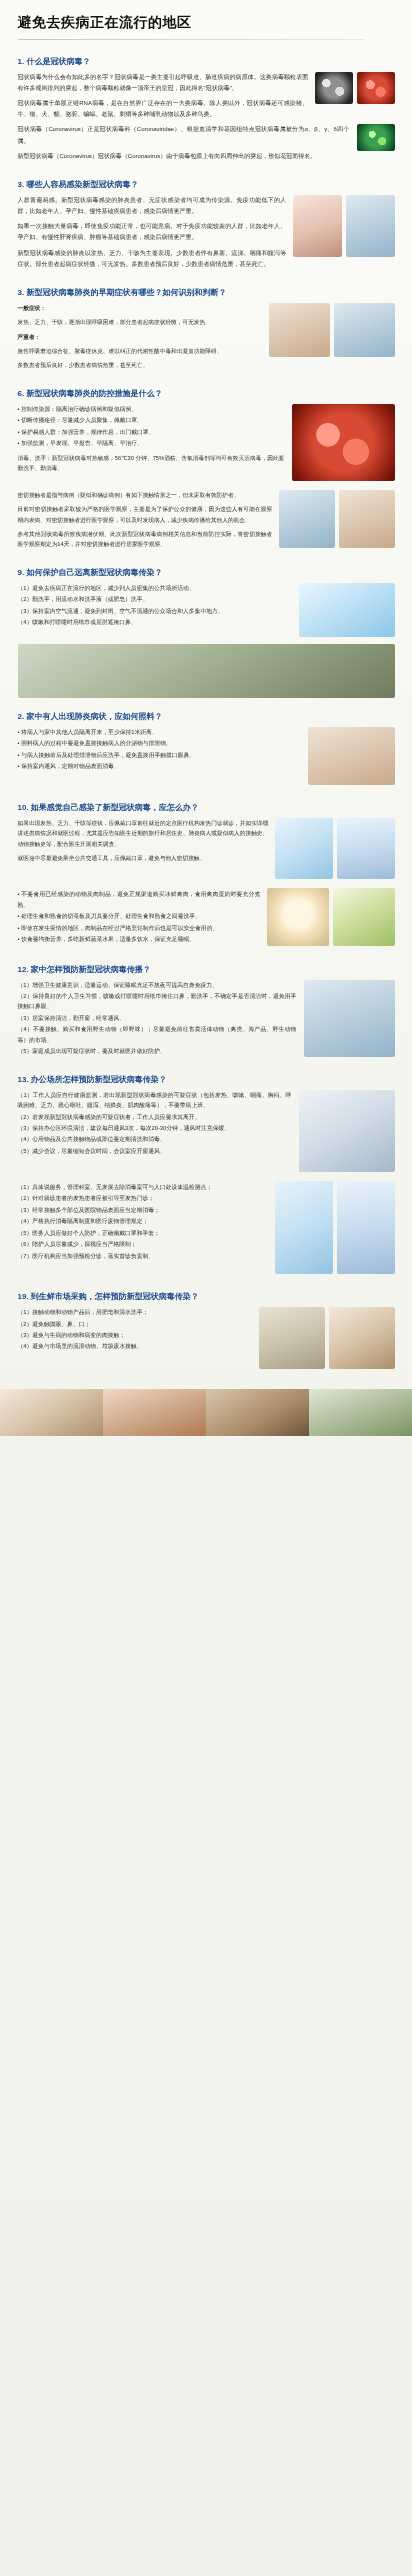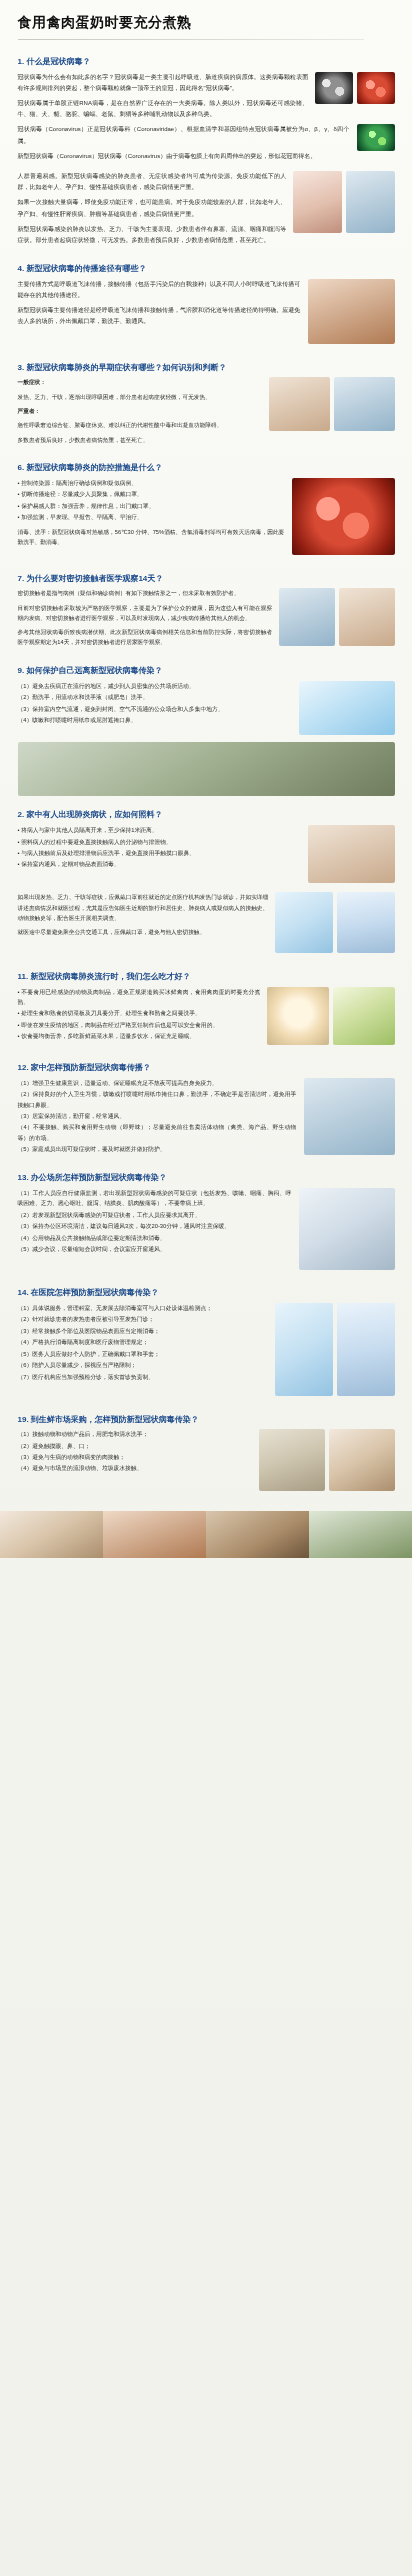--- a/index.html
+++ b/index.html
@@ -136,57 +136,51 @@
     display:flex; gap:0; width:100%; height: 47px; margin-top: 13.4px;
   }
   .bottom-strip > div { flex:1 1 0; }
 </style>
 </head>
 <body>
 
 <div class="page">
 
   <div class="header">
-    <div class="title">食用禽肉蛋奶时要充分煮熟</div>
+    <div class="title">避免去疾病正在流行的地区</div>
     <div class="title-rule"></div>
   </div>
 
   <div class="section">
     <div class="sec-title">1. 什么是冠状病毒？</div>
     <div class="figs float-right">
       <div class="fig img-virus-dark soft" style="width:38px;height:32px;"></div>
       <div class="fig img-virus-red soft" style="width:38px;height:32px;"></div>
     </div>
     <p class="body">冠状病毒为什么会有如此多的名字？冠状病毒是一类主要引起呼吸道、肠道疾病的病原体。这类病毒颗粒表面有许多规则排列的突起，整个病毒颗粒就像一顶帝王的皇冠，因此得名"冠状病毒"。</p>
     <p class="body">冠状病毒属于单股正链RNA病毒，是在自然界广泛存在的一大类病毒。除人类以外，冠状病毒还可感染猪、牛、猫、犬、貂、骆驼、蝙蝠、老鼠、刺猬等多种哺乳动物以及多种鸟类。</p>
     <div class="fig img-virus-green soft float-right" style="width:38px;height:27px;"></div>
     <p class="body">冠状病毒（Coronavirus）正是冠状病毒科（Coronaviridae）、根据血清学和基因组特点冠状病毒属被分为α、β、γ、δ四个属。</p>
     <p class="body">新型冠状病毒（Coronavirus）冠状病毒（Coronavirus）由于病毒包膜上有向四周伸出的突起，形似花冠而得名。</p>
     <div class="clear"></div>
   </div>
 
 
   <div class="section">
+    <div class="sec-title">3. 哪些人容易感染新型冠状病毒？</div>
     <div class="figs float-right">
       <div class="fig img-mask soft" style="width:49px;height:62px;"></div>
       <div class="fig img-strip-b soft" style="width:49px;height:62px;"></div>
     </div>
     <p class="body">人群普遍易感。新型冠状病毒感染的肺炎患者、无症状感染者均可成为传染源。免疫功能低下的人群，比如老年人、孕产妇、慢性基础疾病患者，感染后病情更严重。</p>
     <p class="body">如果一次接触大量病毒，即使免疫功能正常，也可能患病。对于免疫功能较差的人群，比如老年人、孕产妇、有慢性肝肾疾病、肿瘤等基础病患者，感染后病情更严重。</p>
     <p class="body">新型冠状病毒感染的肺炎以发热、乏力、干咳为主要表现。少数患者伴有鼻塞、流涕、咽痛和腹泻等症状。部分患者起病症状轻微，可无发热。多数患者预后良好，少数患者病情危重，甚至死亡。</p>
     <div class="clear"></div>
   </div>
 
-  <div class="section">
-    <div class="sec-title">4. 新型冠状病毒的传播途径有哪些？</div>
-    <div class="fig img-strip-c soft float-right" style="width:87px;height:65px;"></div>
-    <p class="body">主要传播方式是呼吸道飞沫传播，接触传播（包括手污染后的自我接种）以及不同人小时呼吸道飞沫传播可能存在的其他传播途径。</p>
-    <p class="body">新型冠状病毒主要传播途径是经呼吸道飞沫传播和接触传播，气溶胶和消化道等传播途径尚待明确。应避免去人多的场所，外出佩戴口罩，勤洗手、勤通风。</p>
-    <div class="clear"></div>
-  </div>
 
   <div class="section">
     <div class="sec-title">3. 新型冠状病毒肺炎的早期症状有哪些？如何识别和判断？</div>
     <div class="figs float-right">
       <div class="fig img-strip-a soft" style="width:61px;height:54px;"></div>
       <div class="fig img-strip-b soft" style="width:61px;height:54px;"></div>
     </div>
     <p class="body small bold">一般症状：</p>
     <p class="body small">发热、乏力、干咳，逐渐出现呼吸困难，部分患者起病症状轻微，可无发热。</p>
     <p class="body small bold">严重者：</p>
@@ -202,21 +196,20 @@
       <li>• 控制传染源：隔离治疗确诊病例和疑似病例。</li>
       <li>• 切断传播途径：尽量减少人员聚集，佩戴口罩。</li>
       <li>• 保护易感人群：加强营养，规律作息，出门戴口罩。</li>
       <li>• 加强监测，早发现、早报告、早隔离、早治疗。</li>
     </ul>
     <p class="body small">消毒、洗手：新型冠状病毒对热敏感，56℃30 分钟、75%酒精、含氯消毒剂等均可有效灭活病毒，因此要勤洗手、勤消毒。</p>
     <div class="clear"></div>
   </div>
 
   <div class="section">
-    <div class="sec-title">7. 为什么要对密切接触者医学观察14天？</div>
     <div class="figs float-right">
       <div class="fig img-strip-b soft" style="width:56px;height:58px;"></div>
       <div class="fig img-strip-a soft" style="width:56px;height:58px;"></div>
     </div>
     <p class="body small">密切接触者是指与病例（疑似和确诊病例）有如下接触情形之一，但未采取有效防护者。</p>
     <p class="body small">目前对密切接触者采取较为严格的医学观察，主要是为了保护公众的健康，因为这些人有可能在观察期内发病。对密切接触者进行医学观察，可以及时发现病人，减少疾病传播给其他人的机会。</p>
     <p class="body small">参考其他冠状病毒所致疾病潜伏期、此次新型冠状病毒病例相关信息和当前防控实际，将密切接触者医学观察期定为14天，并对密切接触者进行居家医学观察。</p>
     <div class="clear"></div>
   </div>
 
@@ -239,31 +232,31 @@
     <ul class="list">
       <li>• 将病人与家中其他人员隔离开来，至少保持1米距离。</li>
       <li>• 照料病人的过程中要避免直接接触病人的分泌物与排泄物。</li>
       <li>• 与病人接触前后及处理排泄物后应洗手，避免直接用手触摸口眼鼻。</li>
       <li>• 保持室内通风，定期对物品表面消毒。</li>
     </ul>
     <div class="clear"></div>
   </div>
 
   <div class="section">
+    <div class="sec-title">10. 如果感觉自己感染了新型冠状病毒，应怎么办？</div>
     <div class="figs float-right">
       <div class="fig img-hospital soft" style="width:58px;height:61px;"></div>
       <div class="fig img-doctor soft" style="width:58px;height:61px;"></div>
     </div>
     <p class="body small">如果出现发热、乏力、干咳等症状，应佩戴口罩前往就近的定点医疗机构发热门诊就诊，并如实详细讲述患病情况和就医过程，尤其是应告知医生近期的旅行和居住史、肺炎病人或疑似病人的接触史、动物接触史等，配合医生开展相关调查。</p>
     <p class="body small">就医途中尽量避免乘坐公共交通工具，应佩戴口罩，避免与他人密切接触。</p>
     <div class="clear"></div>
   </div>
 
   <div class="section">
-    <div class="sec-title">11. 新型冠状病毒肺炎流行时，我们怎么吃才好？</div>
     <div class="figs float-right">
       <div class="fig img-bowl soft" style="width:62px;height:58px;"></div>
       <div class="fig img-vegetable soft" style="width:62px;height:58px;"></div>
     </div>
     <ul class="list">
       <li>• 不要食用已经感染的动物及肉制品，避免正规渠道购买冰鲜禽肉，食用禽肉蛋奶时要充分煮熟。</li>
       <li>• 处理生食和熟食的切菜板及刀具要分开。处理生食和熟食之间要洗手。</li>
       <li>• 即使在发生疫情的地区，肉制品在经过严格烹饪制作后也是可以安全食用的。</li>
       <li>• 饮食要均衡营养，多吃新鲜蔬菜水果，适量多饮水，保证充足睡眠。</li>
     </ul>
@@ -290,21 +283,20 @@
       <li>（1）工作人员应自行健康监测，若出现新型冠状病毒感染的可疑症状（包括发热、咳嗽、咽痛、胸闷、呼吸困难、乏力、恶心呕吐、腹泻、结膜炎、肌肉酸痛等），不要带病上班。</li>
       <li>（2）若发现新型冠状病毒感染的可疑症状者，工作人员应要求其离开。</li>
       <li>（3）保持办公区环境清洁，建议每日通风3次，每次20-30分钟，通风时注意保暖。</li>
       <li>（4）公用物品及公共接触物品或部位要定期清洗和消毒。</li>
       <li>（5）减少会议，尽量缩短会议时间，会议室应开窗通风。</li>
     </ol>
     <div class="clear"></div>
   </div>
 
   <div class="section">
-    <div class="sec-title">14. 在医院怎样预防新型冠状病毒传染？</div>
     <div class="figs float-right">
       <div class="fig img-hospital soft" style="width:58px;height:93px;"></div>
       <div class="fig img-doctor soft" style="width:58px;height:93px;"></div>
     </div>
     <ol class="list">
       <li>（1）具体说服务，管理科室、无发展去除消毒室可与入口处设体温检测点；</li>
       <li>（2）针对就诊患者的发热患者应被引导至发热门诊；</li>
       <li>（3）经常接触多个部位及医院物品表面应当定期消毒；</li>
       <li>（4）严格执行消毒隔离制度和医疗废物管理规定；</li>
       <li>（5）医务人员应做好个人防护，正确佩戴口罩和手套；</li>

